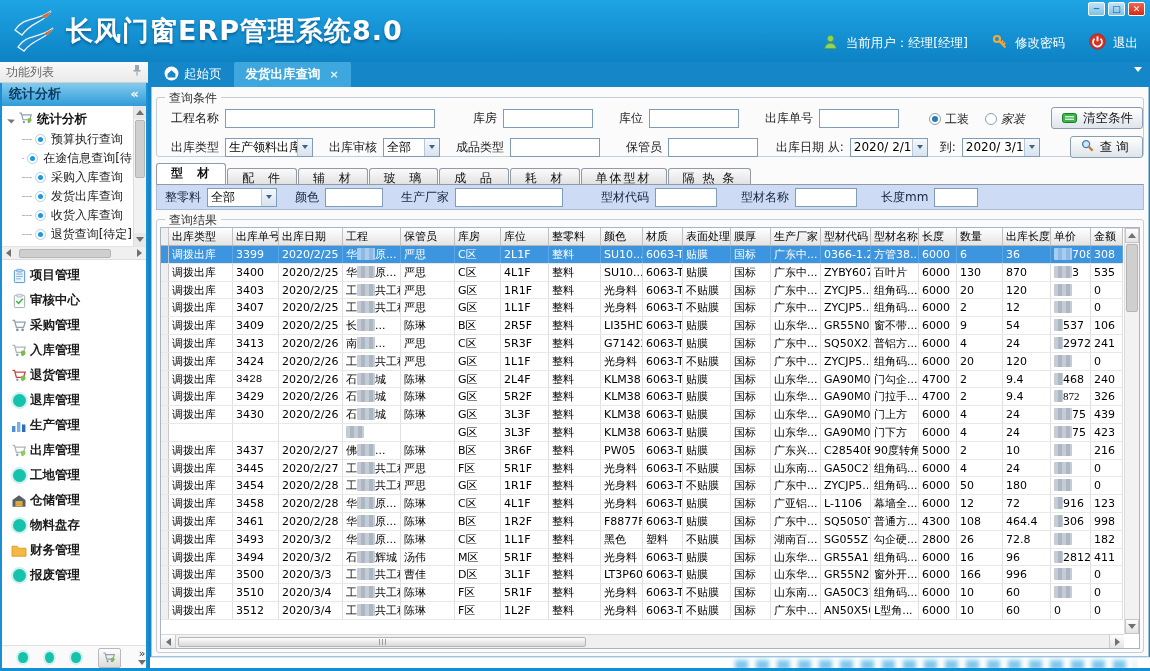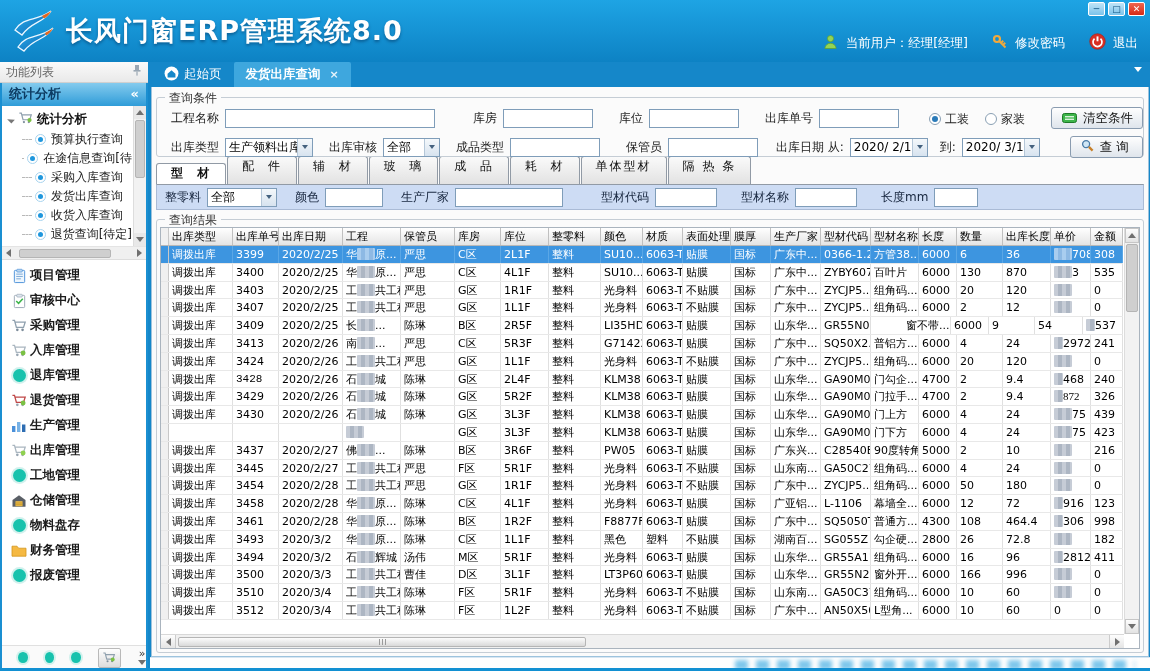--- a/index.html
+++ b/index.html
@@ -88,21 +88,21 @@
   .combo .cbtn { width:15px; height:100%; background:linear-gradient(#f4f8fb,#d7e3ef); border-left:1px solid #b5c7d8; display:flex; align-items:center; justify-content:center; flex:none; }
   .tri-c { width:0; height:0; border-left:3.5px solid transparent; border-right:3.5px solid transparent; border-top:4.5px solid #44617e; }
   .radio { width:12px; height:12px; border:1px solid #8aa0b4; border-radius:50%; background:#fff; display:inline-block; vertical-align:-2px; }
   .radio.sel::after { content:''; display:block; width:6px; height:6px; margin:2px; border-radius:50%; background:#2a7ab8; }
   .rlabel { font-size:12px; color:#222; margin-left:4px; }
   .btn { height:22px; border:1px solid #8a9cb0; border-radius:3px; background:linear-gradient(#fefefe,#dfe5ec);
     display:flex; align-items:center; gap:6px; font-size:12.5px; color:#111; padding:0 10px; cursor:pointer; font-family:inherit; }
 
   
   .mat-tabs { display:flex; margin-top:6px; height:21px; align-items:flex-end; }
-  .mtab { height:28px; border:1px solid #919aa5; border-bottom:none; border-radius:3px 3px 0 0; background:linear-gradient(#fafafa,#e2e2e2);
+  .mtab { height:16px; border:1px solid #919aa5; border-bottom:none; border-radius:3px 3px 0 0; background:linear-gradient(#fafafa,#e2e2e2);
     font-size:12px; color:#111; padding:0 14px; line-height:19px; margin-right:1px; cursor:pointer; letter-spacing:2px; white-space:pre; }
   .mtab.active { background:#fff; height:21px; font-weight:bold; position:relative; z-index:2; }
 
   .filter-row { height:26px; background:#cddcf4; border:1px solid #aabbd6; border-top:1px solid #919aa5;
     display:flex; align-items:center; white-space:nowrap; }
   .filter-row .qlabel { color:#15243c; }
 
   .results-box { flex:1; margin-top:9px; margin-bottom:3px; min-height:0; }
   .grid { position:absolute; top:7px; left:3px; right:3px; bottom:3px; border:1px solid #aab4be; background:#fff; overflow:hidden; }
   .ghead { display:flex; height:18px; background:linear-gradient(#ffffff,#e4e4e4); border-bottom:1px solid #b8b8b8; width:962px; }
@@ -311,34 +311,34 @@
                   <path d="M1 2.5h2.2l2 7.5h7.6l1.8-5.6H4" fill="none" stroke="#aab6c0" stroke-width="1.4"></path>
                   <circle cx="6.2" cy="12.6" r="1.4" fill="#98a6b2"></circle>
                   <circle cx="11.8" cy="12.6" r="1.4" fill="#98a6b2"></circle>
                   <circle cx="12.4" cy="10.6" r="2.6" fill="#7ac143"></circle>
                 </svg>
               </span>
               <span>入库管理</span>
             </div>
             <div class="module-item">
               <span class="mi">
-                <span class="dot-teal"></span>
-              </span>
-              <span>退库管理</span>
-            </div>
-            <div class="module-item">
-              <span class="mi">
                 <svg width="16" height="15" viewBox="0 0 16 16">
                   <path d="M1 2.5h2.2l2 7.5h7.6l1.8-5.6H4" fill="none" stroke="#c04848" stroke-width="1.4"></path>
                   <circle cx="6.2" cy="12.6" r="1.4" fill="#98a6b2"></circle>
                   <circle cx="11.8" cy="12.6" r="1.4" fill="#98a6b2"></circle>
                   <circle cx="12.4" cy="10.6" r="2.6" fill="#7ac143"></circle>
                 </svg>
               </span>
               <span>退货管理</span>
+            </div>
+            <div class="module-item">
+              <span class="mi">
+                <span class="dot-teal"></span>
+              </span>
+              <span>退库管理</span>
             </div>
             <div class="module-item">
               <span class="mi">
                 <svg width="16" height="14" viewBox="0 0 16 14">
                   <rect x="1" y="7" width="3.4" height="6" fill="#4a90d9"></rect>
                   <rect x="6" y="3" width="3.4" height="10" fill="#77b2e6"></rect>
                   <rect x="11" y="5.5" width="3.4" height="7.5" fill="#2d6db2"></rect>
                 </svg>
               </span>
               <span>生产管理</span>
@@ -433,21 +433,21 @@
           <div class="qrow" style="margin-top:7px;">
             <span class="qlabel" style="margin-left:14px;">工程名称</span>
             <input class="tbox" style="width: 230px; margin-left: 6px;">
             <span class="qlabel" style="margin-left:38px;">库房</span>
             <input class="tbox" style="width: 90px; margin-left: 6px;">
             <span class="qlabel" style="margin-left:26px;">库位</span>
             <input class="tbox" style="width: 90px; margin-left: 6px;">
             <span class="qlabel" style="margin-left:26px;">出库单号</span>
             <input class="tbox" style="width: 80px; margin-left: 6px;">
             <span style="margin-left:30px;"><span class="radio sel"></span><span class="rlabel">工装</span></span>
-            <span style="margin-left:16px;"><span class="radio"></span><span class="rlabel">家装</span></span>
+            <span style="margin-left:16px;font-style:italic;"><span class="radio"></span><span class="rlabel">家装</span></span>
             <button class="btn" style="margin-left:26px; width:92px;">
               <span><svg width="15" height="10" viewBox="0 0 15 10">
                     <rect x="0.5" y="0.5" width="14" height="9" rx="2" fill="#3db54a" stroke="#1d7a28"></rect>
                     <rect x="3" y="3" width="9" height="1.4" fill="#d9f2dc"></rect>
                     <rect x="3" y="5.6" width="9" height="1.4" fill="#d9f2dc"></rect>
                   </svg></span>
               <span>清空条件</span>
             </button>
           </div>
           <div class="qrow">
@@ -652,21 +652,21 @@
                   <div class="gc" style="width: 54px;">陈琳</div>
                   <div class="gc" style="width: 46px;">B区</div>
                   <div class="gc" style="width: 48px;">2R5F</div>
                   <div class="gc" style="width: 52px;">整料</div>
                   <div class="gc" style="width: 42px;">LI35HD</div>
                   <div class="gc" style="width: 40px;">6063-T5</div>
                   <div class="gc" style="width: 48px;">贴膜</div>
                   <div class="gc" style="width: 40px;">国标</div>
                   <div class="gc" style="width: 50px;">山东华...</div>
                   <div class="gc" style="width: 50px;">GR55N02</div>
-                  <div class="gc" style="width: 48px; margin-left: 32px;">窗不带...</div>
+                  <div class="gc" style="width: 48px;">窗不带...</div>
                   <div class="gc" style="width: 38px;">6000</div>
                   <div class="gc" style="width: 46px;">9</div>
                   <div class="gc" style="width: 48px;">54</div>
                   <div class="gc" style="width: 40px;"><span class="mosaic" style="width:9px"></span>537</div>
                   <div class="gc" style="width: 32px;">106</div>
                 </div>
                 <div class="grow">
                   <div class="gc gind" style="width: 8px;"></div>
                   <div class="gc" style="width: 64px;">调拨出库</div>
                   <div class="gc" style="width: 46px;">3413</div>

